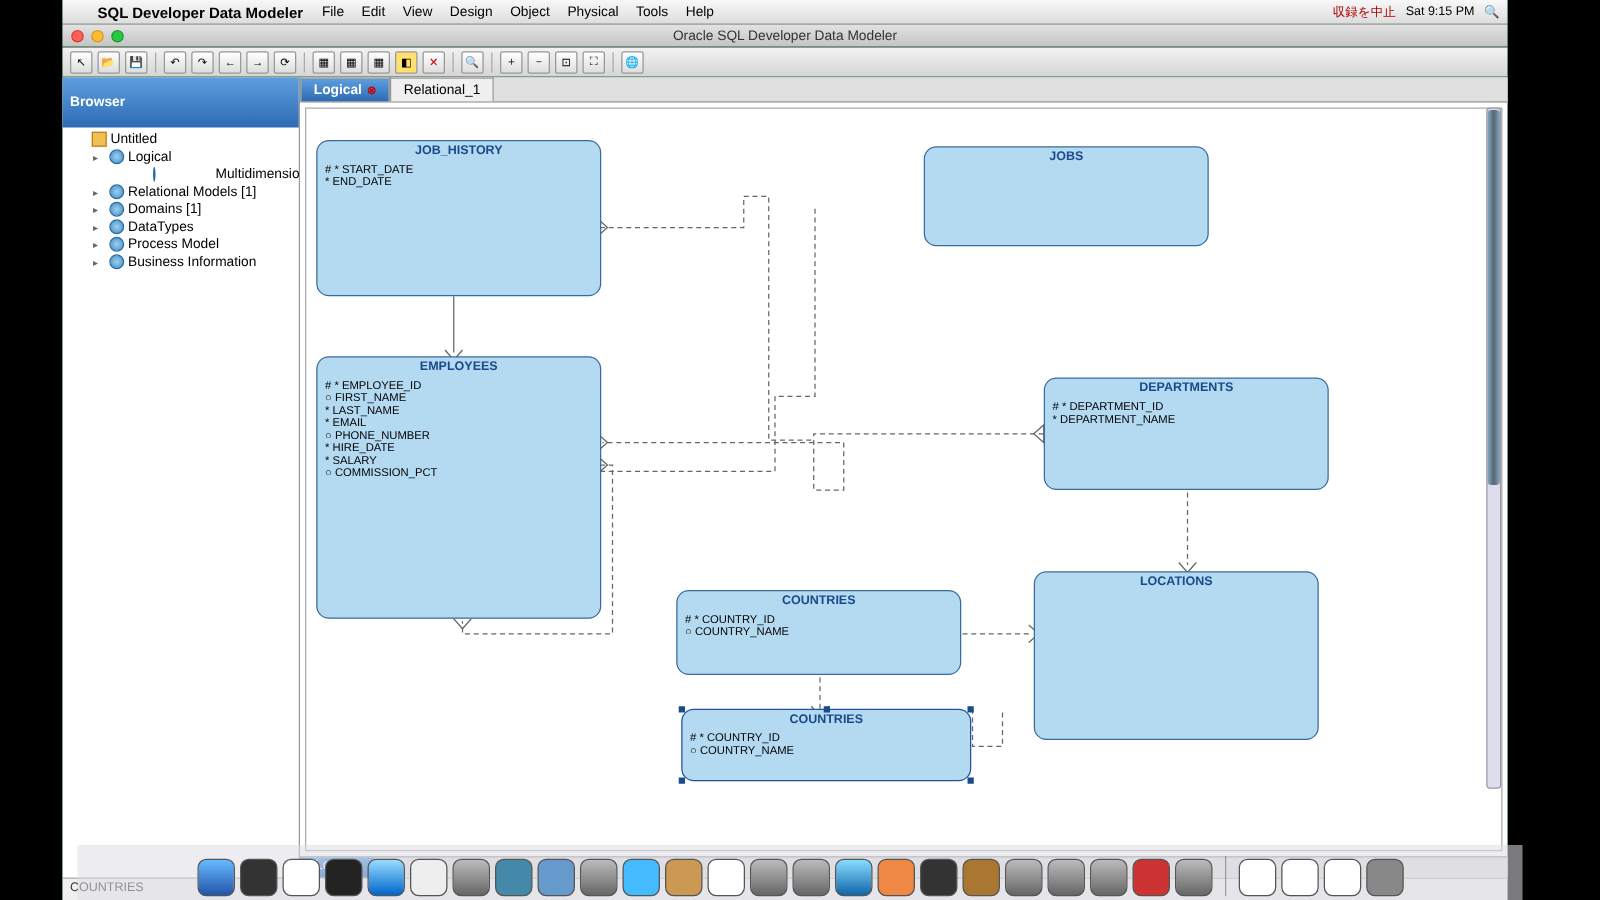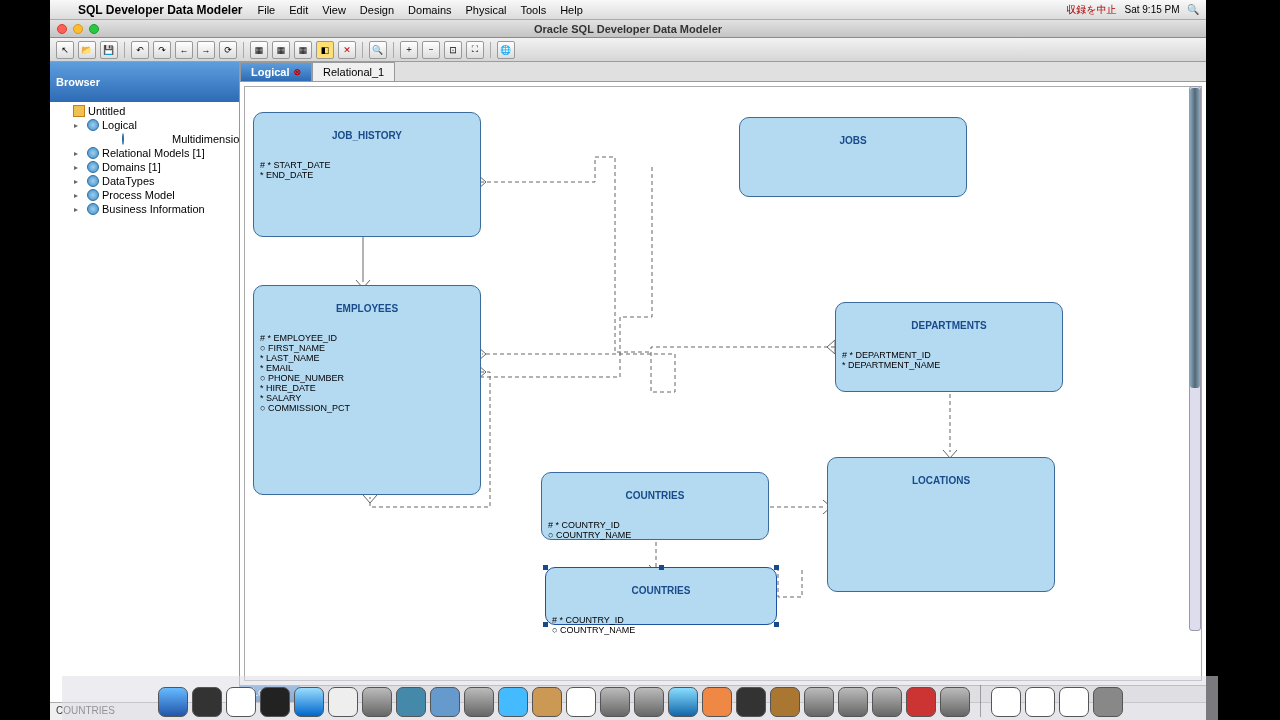--- a/index.html
+++ b/index.html
@@ -3,21 +3,21 @@
 <meta charset="utf-8">
 <style>
 * { margin: 0; padding: 0; box-sizing: border-box; font-family: "Lucida Grande", Arial, sans-serif; }
 body { width: 1280px; height: 720px; background: #000; overflow: hidden; position: relative; }
 .app-window { position: absolute; left: 50px; top: 0; width: 1156px; height: 720px; background: #15803d; }
 .menubar { height: 20px; background: linear-gradient(#f8f8f8,#dcdcdc); border-bottom: 1px solid #aaa; display: flex; align-items: center; font-size: 11px; padding: 0 6px; }
 .menubar .apple { width: 14px; text-align: center; }
 .menubar .app-title { font-weight: bold; margin: 0 8px; font-size: 12px; }
 .menubar .menu-item { margin: 0 7px; cursor: default; }
 .menubar .right { margin-left: auto; display: flex; align-items: center; gap: 8px; font-size: 10px; justify-content: flex-end; }
-.titlebar { height: 18px; background: linear-gradient(#e2e2e2,#c4c4c4); border-bottom: 1px solid #8a8a8a; display: flex; align-items: center; position: relative; font-weight: bold; }
+.titlebar { height: 18px; background: linear-gradient(#e2e2e2,#c4c4c4); border-bottom: 1px solid #8a8a8a; display: flex; align-items: center; position: relative; }
 .traffic-lights { position: absolute; left: 7px; display: flex; gap: 6px; }
 .traffic-lights span { width: 10px; height: 10px; border-radius: 50%; display: inline-block; }
 .tl-red { background: #ff5f57; border: 1px solid #d43e36; }
 .tl-yellow { background: #ffbd2e; border: 1px solid #d49a23; }
 .tl-green { background: #28c940; border: 1px solid #1f9a31; }
 .titlebar .title { margin: 0 auto; font-size: 11px; color: #333; }
 .toolbar { height: 24px; background: linear-gradient(#f2f2f2,#d6d6d6); border-bottom: 1px solid #9c9c9c; display: flex; align-items: center; padding: 0 6px; gap: 4px; }
 .tool-btn { width: 18px; height: 18px; border: 1px solid #999; border-radius: 2px; background: linear-gradient(#fff,#ddd); display: flex; align-items: center; justify-content: center; font-size: 9px; }
 .tool-sep { width: 1px; height: 16px; background: #aaa; margin: 0 2px; }
 .main-area { display: flex; height: calc(100% - 80px); }
@@ -30,21 +30,21 @@
 .ti-folder { background: #f0c050; border: 1px solid #c08020; }
 .ti-node { background: radial-gradient(#9fcfef,#3d8dc8); border-radius: 50%; border: 1px solid #2a6ca0; }
 .canvas-panel { flex: 1; display: flex; flex-direction: column; background: #fff; position: relative; }
 .tab-strip { height: 20px; display: flex; border-bottom: 1px solid #999; background: #e0e0e0; }
 .tab { border: 1px solid #999; border-bottom: none; padding: 2px 10px; font-size: 11px; margin-right: 0; background: #f0f0f0; display: flex; align-items: center; gap: 4px; }
 .tab.active { background: linear-gradient(#5d9ede,#2d6bb5); color: #fff; font-weight: bold; }
 .tab .close-x { color: #c00; font-size: 9px; }
 .canvas { flex: 1; background: #fff; position: relative; border: 1px solid #aaa; margin: 4px; overflow: hidden; }
 .entity { position: absolute; background: #b4daf2; border: 1px solid #3a6b9a; border-radius: 10px; font-size: 9px; }
 .entity.selected { border: 1px solid #2050a0; }
-.entity .ent-title { text-align: center; font-weight: bold; color: #1a4a8a; font-size: 10px; padding: 17px 0; }
+.entity .ent-title { text-align: center; font-weight: bold; color: #1a4a8a; font-size: 10px; padding: 2px 0; }
 .entity .attrs { padding: 2px 6px; }
 .entity .attr { white-space: nowrap; }
 .sel-handle { position: absolute; width: 5px; height: 5px; background: #1a4a8a; }
 .bottom-tab-strip { height: 17px; background: #e0e0e0; border-top: 1px solid #999; display: flex; }
 .bottom-tab { background: linear-gradient(#5d9ede,#2d6bb5); color: #fff; font-size: 11px; padding: 0 12px; border-right: 1px solid #999; }
 .statusbar { height: 18px; background: #f0f0f0; border-top: 1px solid #aaa; font-size: 10px; padding: 2px 6px; color: #333; }
 .scrollbar-v { position: absolute; right: 5px; top: 86px; width: 12px; height: 545px; background: #dde; border: 1px solid #99a; border-radius: 3px; }
 .scrollbar-thumb { width: 10px; height: 300px; background: linear-gradient(to right,#8ab,#567,#8ab); margin: 1px auto; border-radius: 3px; }
 .dock { position: absolute; bottom: 0; left: 62px; width: 1156px; height: 44px; background: rgba(220,220,230,0.55); display: flex; align-items: flex-end; justify-content: center; gap: 4px; padding-bottom: 3px; }
 .dock-icon { width: 30px; height: 30px; border-radius: 7px; background: linear-gradient(#bbb,#666); border: 1px solid #555; }
@@ -56,21 +56,21 @@
 
 <div class="app-window">
 
   <div class="menubar">
     <span class="apple"></span>
     <span class="app-title">SQL Developer Data Modeler</span>
     <span class="menu-item">File</span>
     <span class="menu-item">Edit</span>
     <span class="menu-item">View</span>
     <span class="menu-item">Design</span>
-    <span class="menu-item">Domains</span>
+    <span class="menu-item">Object</span>
     <span class="menu-item">Physical</span>
     <span class="menu-item">Tools</span>
     <span class="menu-item">Help</span>
     <div class="right">
       <span style="color:#a00;font-size:10px">収録を中止</span>
       <span>Sat 9:15 PM</span>
       <span>🔍</span>
     </div>
   </div>
 

